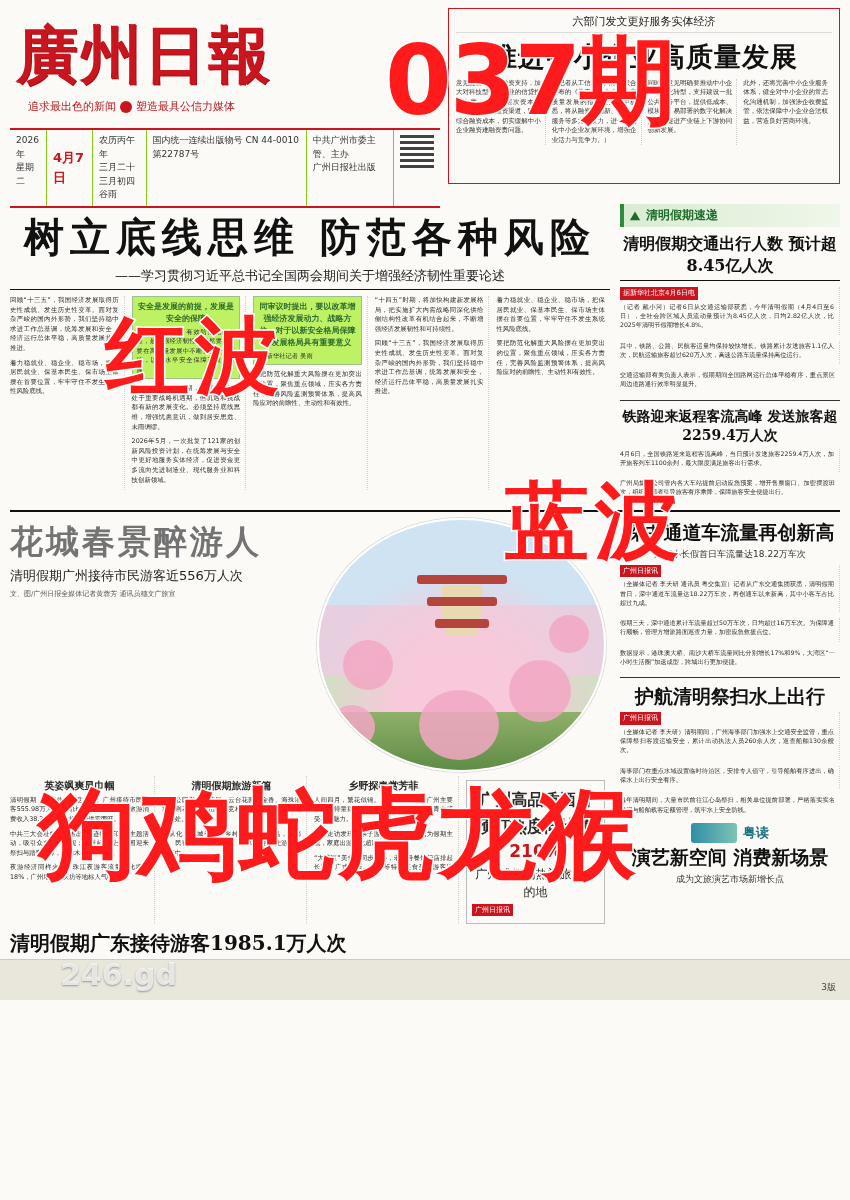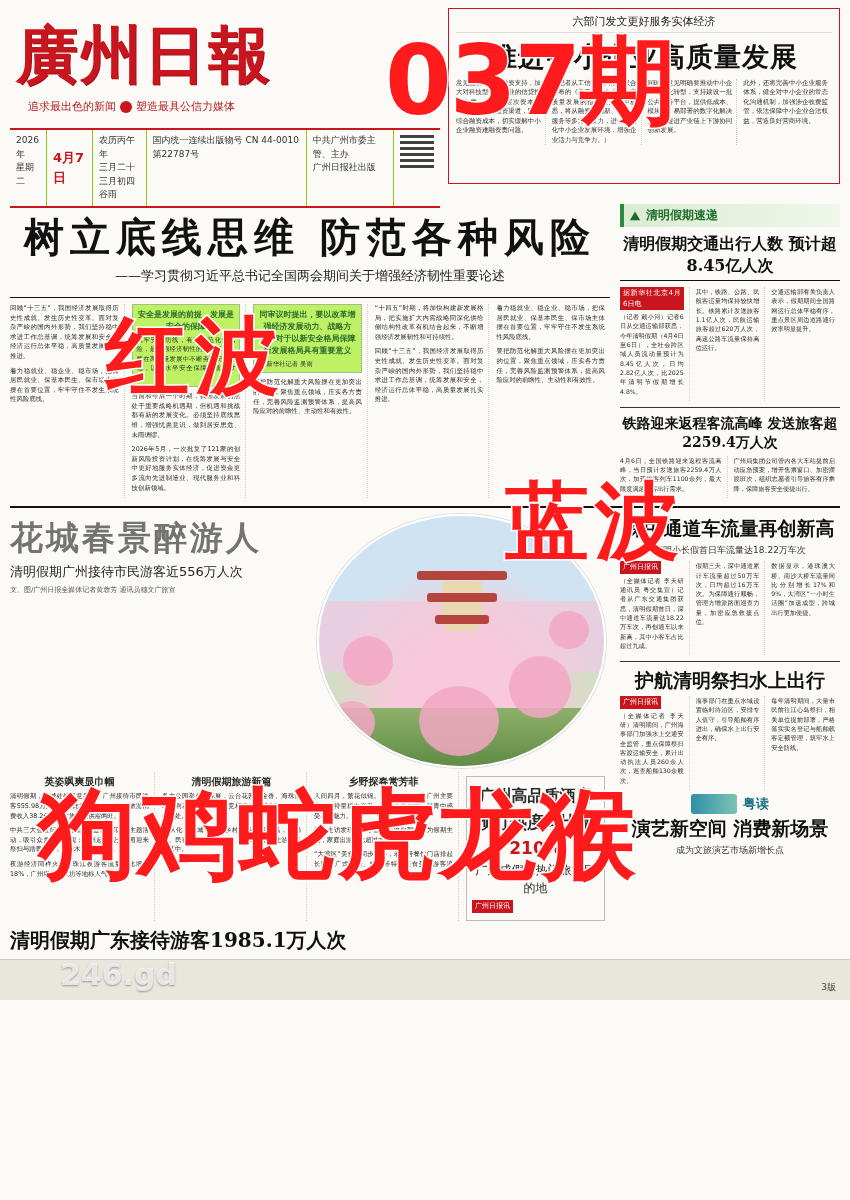--- a/index.html
+++ b/index.html
@@ -46,42 +46,42 @@
   .mr-cols>div{flex:1;border-right:1px dotted #ccc;padding-right:4px;}
   .mr-cols>div:last-child{border-right:none;}
 
   
   .lead{display:flex;gap:10px;margin-top:6px;}
   .lead-main{width:600px;}
   .lead-title{
     font-family:"DejaVu Serif","Liberation Serif",serif;
     font-weight:700;font-size:40px;text-align:center;letter-spacing:6px;margin:6px 0 2px;
   }
-  .lead-sub{text-align:center;font-size:13px;color:#222;margin-bottom:12px;}
+  .lead-sub{text-align:center;font-size:13px;color:#222;margin-bottom:4px;}
   .rule{border-top:1px solid #111;margin:4px 0 6px;}
   .cols{display:flex;gap:7px;}
   .col{flex:1;font-size:6.4px;line-height:1.5;text-align:justify;color:#2a2a2a;border-right:1px dotted #d5d0c4;padding-right:5px;}
   .col:last-child{border-right:none;}
   .col p{margin:0 0 5px;}
   .boxnote{border:1px solid #9fbf8f;background:#bef264;padding:4px;font-size:6.3px;line-height:1.5;margin-bottom:5px;}
   .boxnote b{display:block;text-align:center;font-size:8px;color:#2e6b2e;margin-bottom:2px;}
 
   
   .rail{flex:1;}
   .rail-banner{
     display:flex;align-items:center;gap:6px;
     background:linear-gradient(90deg,#d9ecd2,#eff7ea);
     border-left:4px solid #2e8b3d;padding:3px 6px;font-size:12px;color:#1d6b2a;font-weight:700;
   }
   .rail-h{
     font-family:"DejaVu Serif","Liberation Serif",serif;font-weight:700;
     font-size:16px;text-align:center;margin:6px 0 4px;line-height:1.35;
   }
   .rail-h.small{font-size:14px;}
-  .rail-cols{display:flex;gap:6px;}
+  .rail-cols{display:flex;gap:6px;flex-direction:column;}
   .rail-cols .col{font-size:6.2px;}
   .redbar{background:#c9151e;color:#fff;font-size:7px;padding:1px 3px;display:inline-block;margin-bottom:2px;}
 
   
   .bottom{display:flex;gap:10px;margin-top:8px;border-top:2px solid #111;padding-top:6px;}
   .bl{width:600px;}
   .bl-title{
     font-family:"DejaVu Serif","Liberation Serif",serif;font-weight:700;color:#737373;
     font-size:33px;letter-spacing:3px;margin:2px 0 2px;
   }

